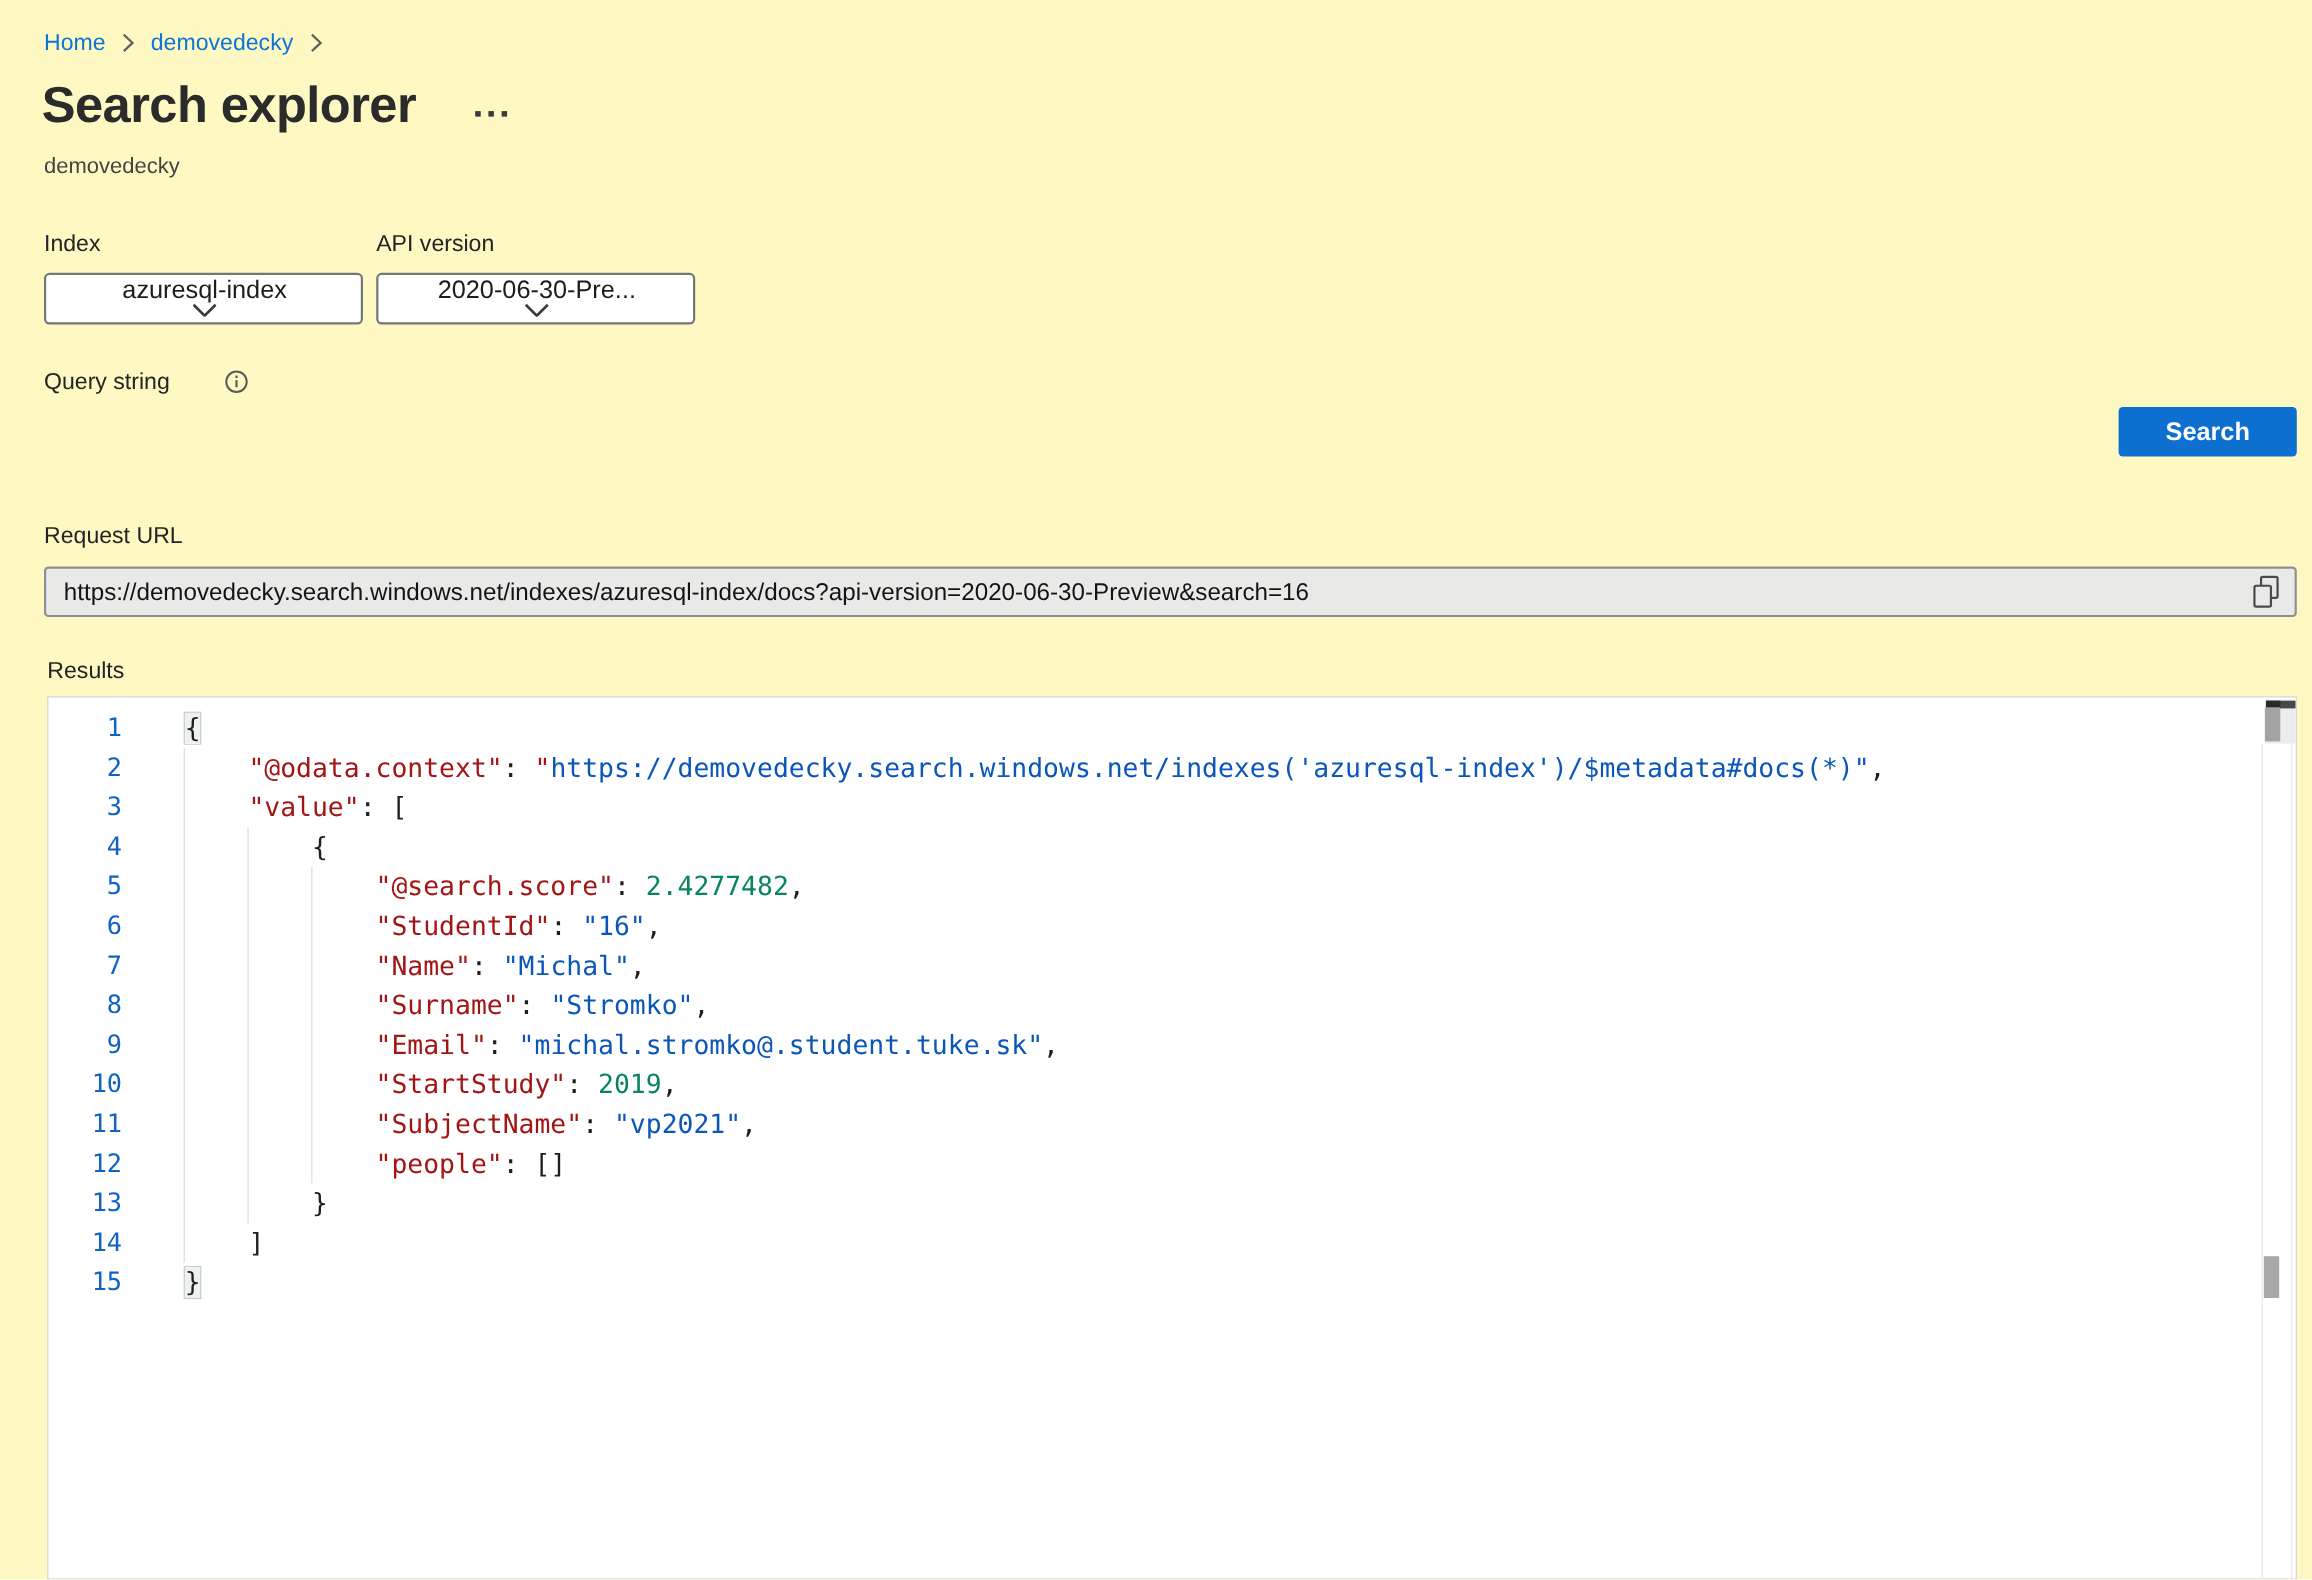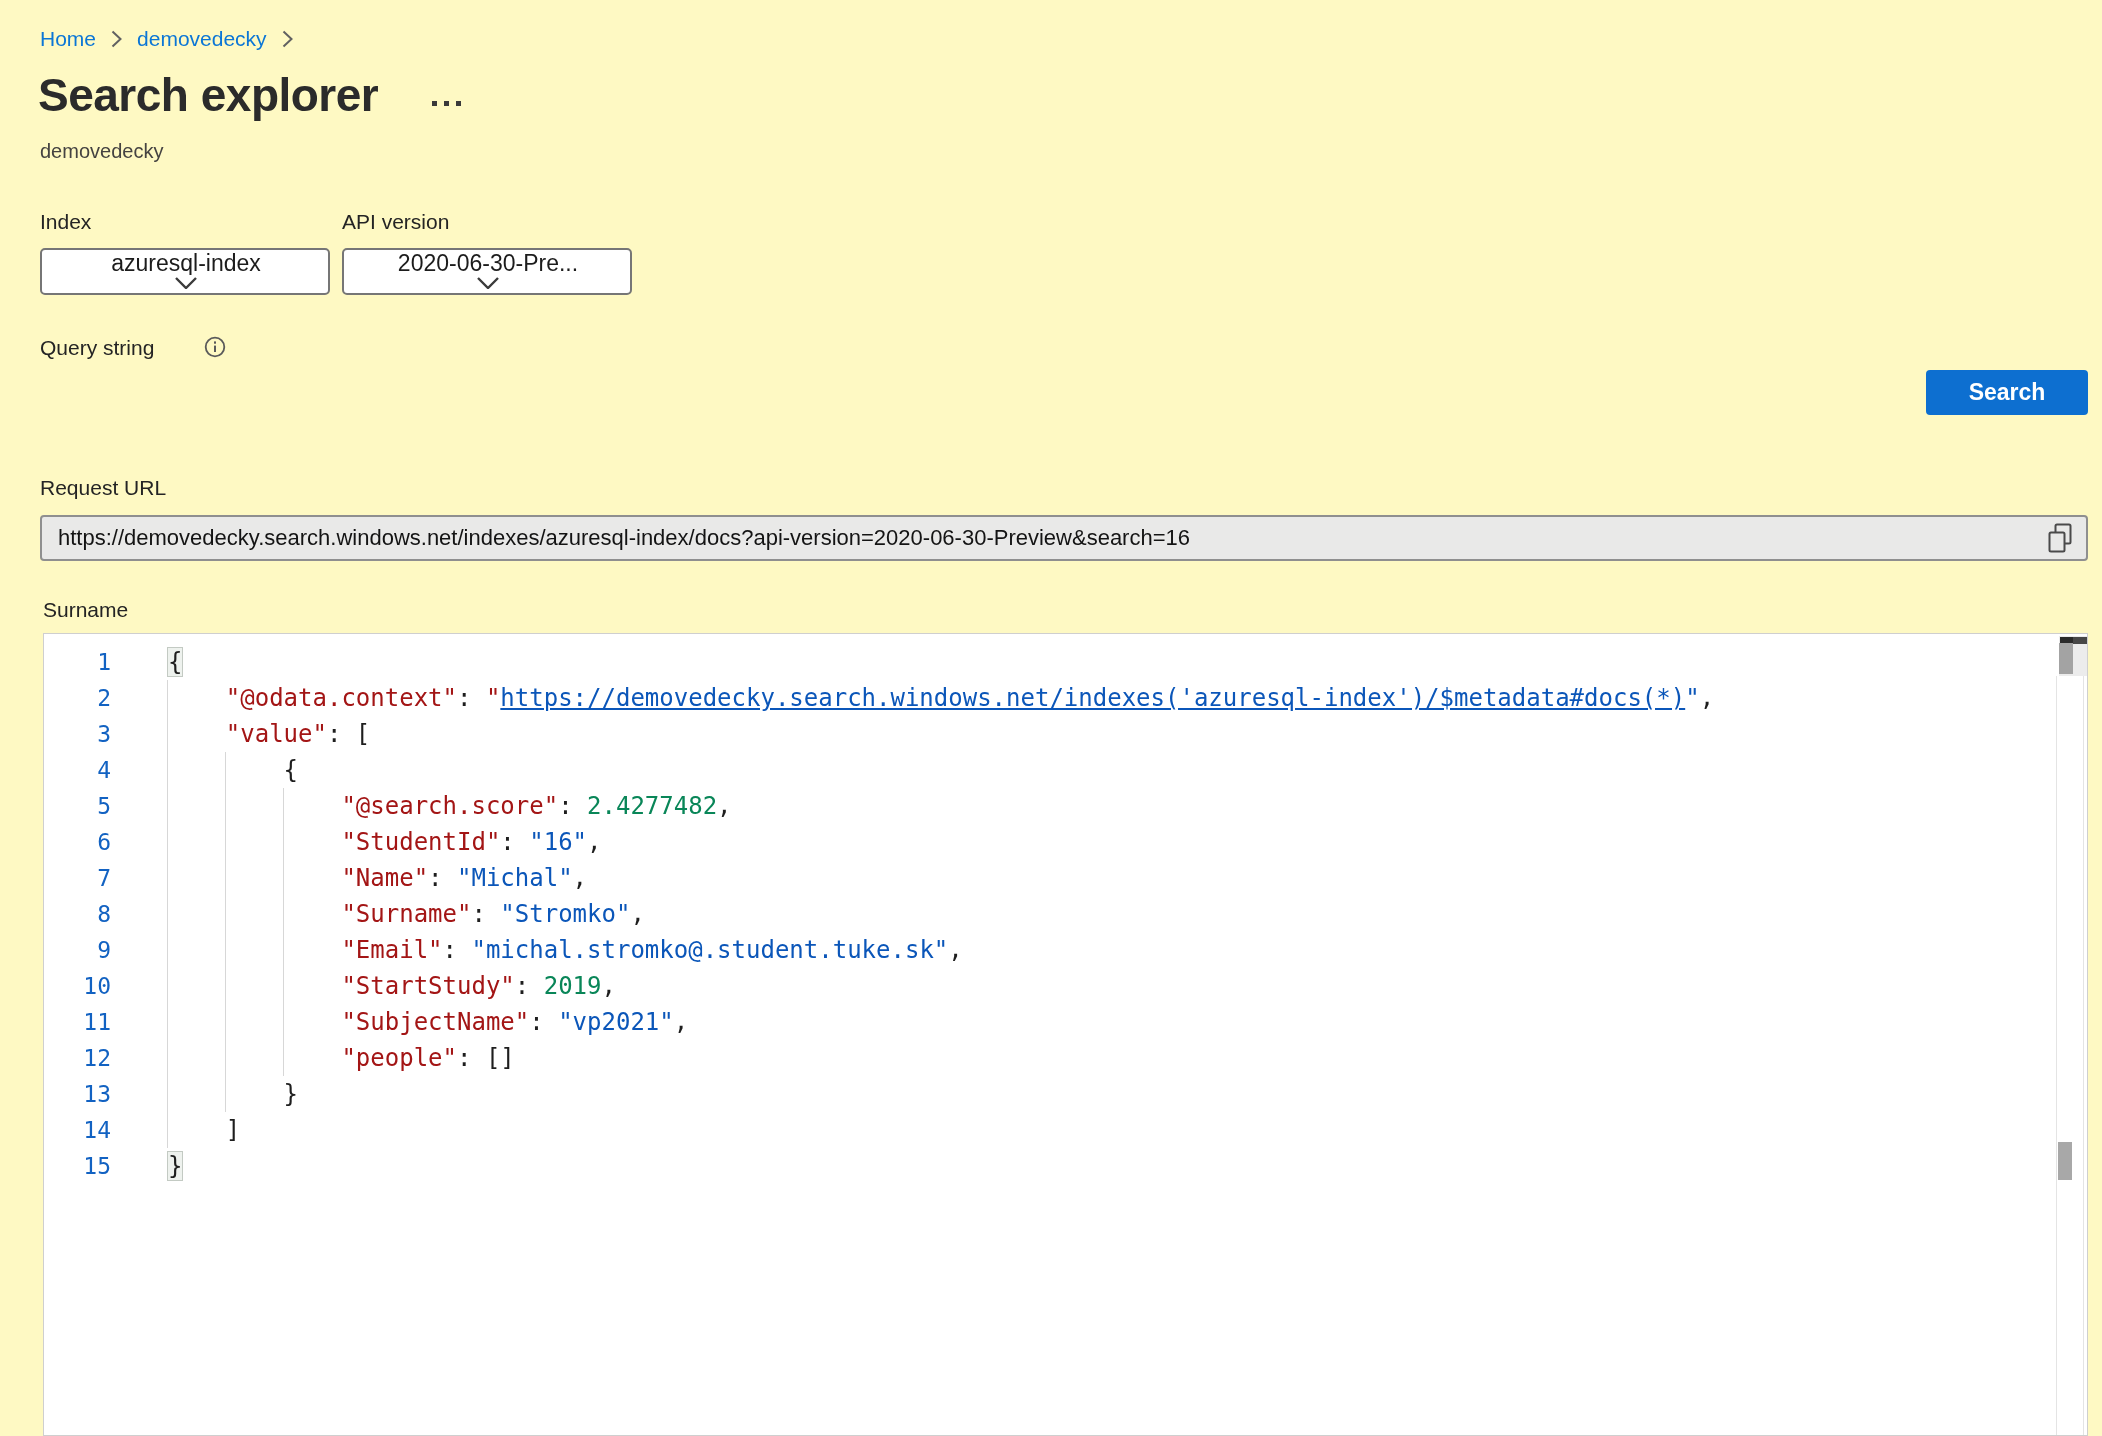--- a/index.html
+++ b/index.html
@@ -58,21 +58,21 @@
             border:1px solid #cfcfcf; background:#fff; overflow:hidden;
             font-family:"DejaVu Sans Mono", monospace; }
   .code-area { position:absolute; left:0; top:0; right:0; bottom:0; padding-top:10px; }
   .code-row { display:flex; height:36px; line-height:36px; }
   .gutter { width:67px; flex:none; text-align:right; color:#1262c2; font-size:23px; }
   .code-content { padding-left:57px; white-space:pre; font-size:24px; color:#1e1e1e; }
   .tk-key  { color:#a31515; }
   .tk-str  { color:#0b56b9; }
   .tk-num  { color:#098658; }
   .tk-punc { color:#1e1e1e; }
-  .tk-link { color:#0b56b9; text-decoration:underline; }
+  .tk-link { color:#0b56b9; }
   .hl { background:#eef2ee; box-shadow:0 0 0 1px #c3cac3; }
 
   .guide { position:absolute; width:1px; background:#d7d7d7; }
   .g1 { left:123px; top:46px;  height:468px; }
   .g2 { left:181px; top:118px; height:360px; }
   .g3 { left:239px; top:154px; height:288px; }
 
   
   .sb-top-track { position:absolute; right:0; top:2px; width:28px; height:40px; background:#ececec; }
   .sb-dark { position:absolute; right:0; top:3px; width:27px; height:7px; background:#474747; }
@@ -145,21 +145,21 @@
   <div class="url-bar">
     <span class="url-text">https://demovedecky.search.windows.net/indexes/azuresql-index/docs?api-version=2020-06-30-Preview&amp;search=16</span>
     <span class="copy-btn">
       <svg width="28" height="32" viewBox="0 0 28 32">
           <rect x="9.5" y="1.5" width="15" height="19" rx="1.5" fill="none" stroke="#4a4a4a" stroke-width="2"></rect>
           <rect x="3.5" y="9.5" width="15" height="19" rx="1.5" fill="#e9e9e8" stroke="#4a4a4a" stroke-width="2"></rect>
         </svg>
     </span>
   </div>
 
-  <div class="field-label lbl-results">Surname</div>
+  <div class="field-label lbl-results">Results</div>
 
   <div class="editor">
     <div class="guide g1"></div>
     <div class="guide g2"></div>
     <div class="guide g3"></div>
     <div class="code-area">
         <div class="code-row">
           <div class="gutter">1</div>
           <div class="code-content"><span class="tk-punc hl">{</span></div>
         </div>

